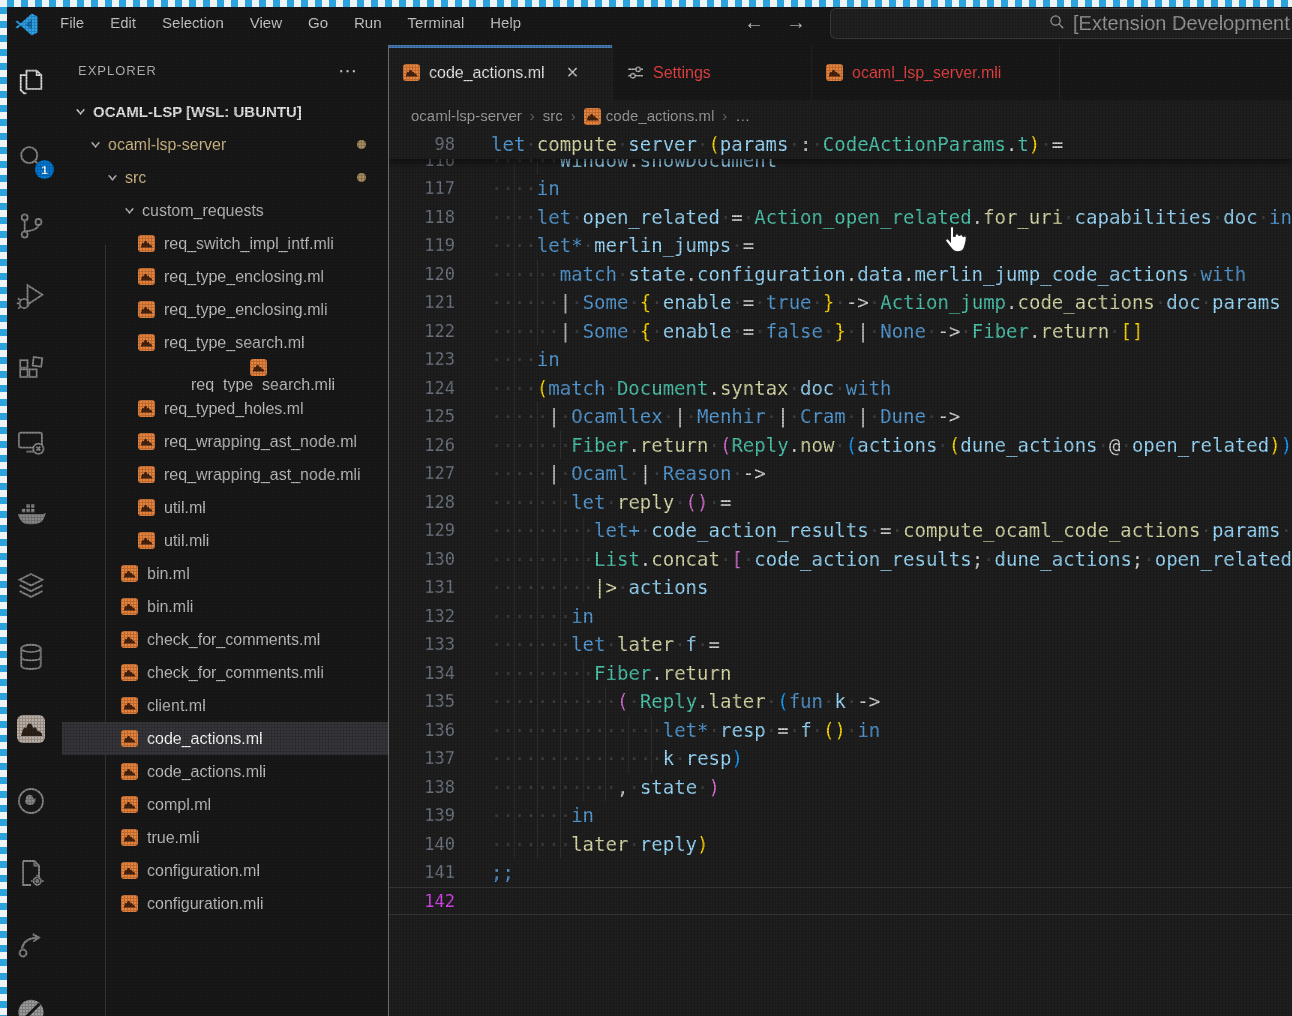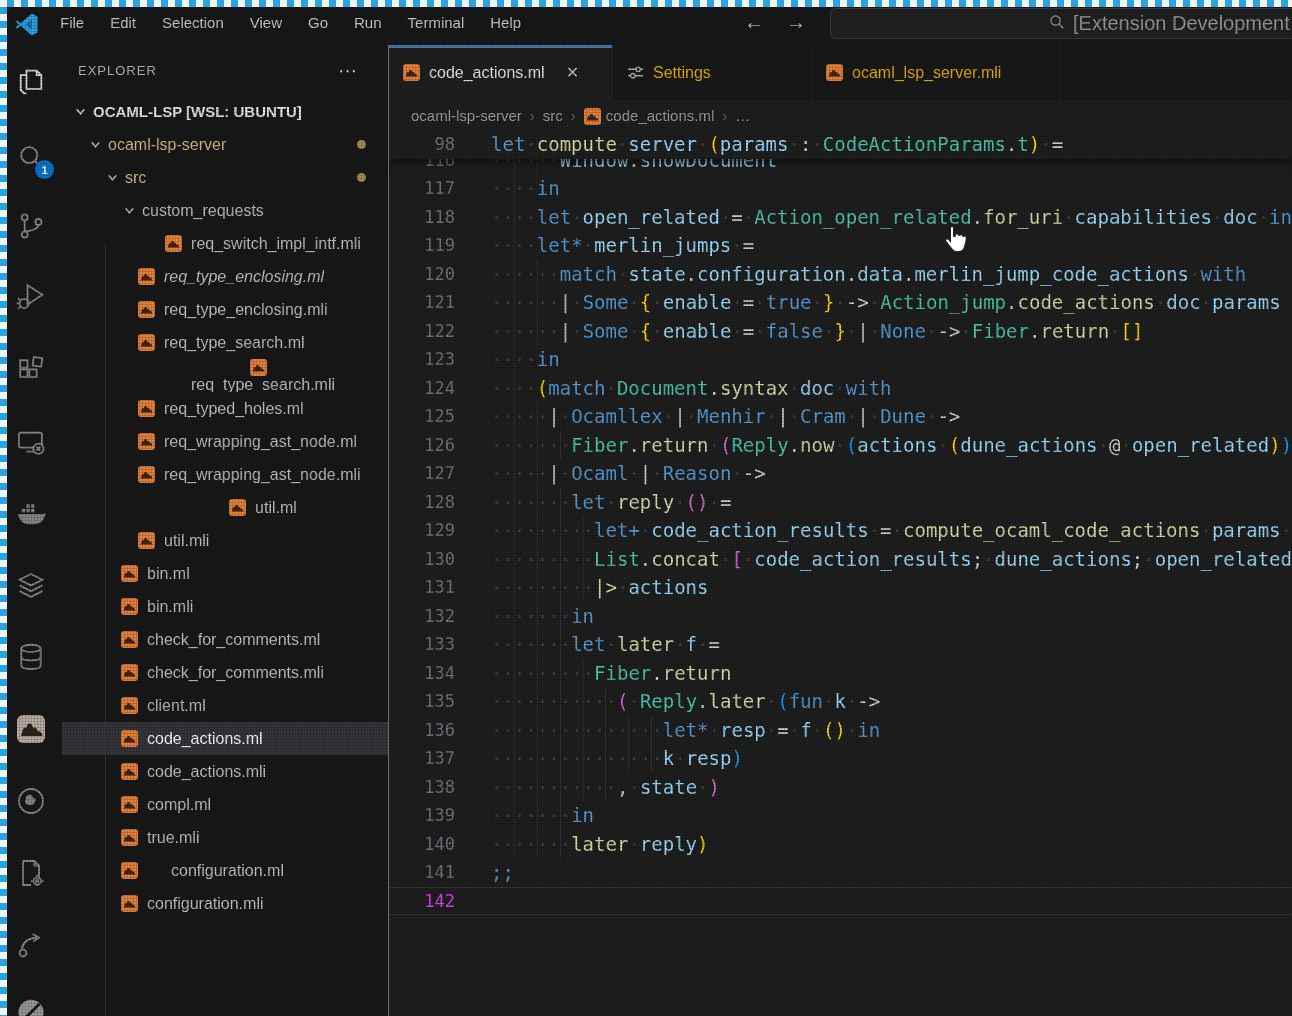--- a/index.html
+++ b/index.html
@@ -48,21 +48,21 @@
   .trow .lbl{overflow:hidden;text-overflow:ellipsis}
   .trow.mod .lbl{color:#d9c08c}
   .mdot{position:absolute;right:22px;top:12px;width:9px;height:9px;border-radius:50%;background:#a98e5f}
   #tree-guide{position:absolute;left:43px;top:150px;height:830px;width:1px;background:rgba(255,255,255,.13)}
 
   #sash{position:absolute;left:388px;top:45px;bottom:0;width:1px;background:#828282;z-index:6}
 
   
   #editor{position:absolute;left:389px;top:45px;right:0;bottom:0;background:#1f1f1f}
   #tabbar{height:55px;background:#181818;display:flex}
-  .tab{display:flex;align-items:center;padding:0 14px;gap:9px;font-size:16px;color:#eab308;
+  .tab{display:flex;align-items:center;padding:0 14px;gap:9px;font-size:16px;color:#ef4444;
     border-right:1px solid #242424;position:relative;box-sizing:border-box;flex:none}
   .tab.active{background:#1f1f1f;color:#eaeaea}
   .tab.active::before{content:"";position:absolute;left:0;top:0;right:0;height:3px;background:#477eb8}
   .tab .close{margin-left:12px;font-size:16px;color:#c2c2c2}
   #breadcrumb{height:30px;display:flex;align-items:center;padding-left:22px;font-size:15px;color:#9f9f9f;gap:8px}
   .bc-seg{display:flex;align-items:center;gap:7px}
   .bc-sep{color:#6d6d6d}
   .bc-ic{width:15px;height:15px;display:inline-block}
 
   
@@ -259,28 +259,28 @@
           <span class="mdot"></span>
         </div>
         <div class="trow" style="padding-left: 59px;">
           <span class="chev">
             <svg width="13" height="13" viewBox="0 0 12 12" fill="none" stroke="#b9b9b9" stroke-width="1.5">
               <path d="M2.5 4 L6 8 L9.5 4"></path>
             </svg>
           </span>
           <span class="lbl">custom_requests</span>
         </div>
-        <div class="trow" style="padding-left: 76px; justify-content: center;">
+        <div class="trow" style="padding-left: 76px;">
           <span class="ficon"><svg width="17" height="17" viewBox="0 0 16 16">
               <rect width="16" height="16" rx="3" fill="#e8833c"></rect>
               <path d="M2.6 11.7 L3.7 8.3 Q4.4 6.6 5.4 8 Q5.9 5.3 7.1 5.3 Q8.4 5.3 8.9 8 Q9.6 6.8 10.4 7.7 L11 9.2 Q12.5 9.2 13.2 10.5 L13.6 11.7 Z" fill="#49230e"></path>
             </svg></span>
           <span class="lbl">req_switch_impl_intf.mli</span>
         </div>
-        <div class="trow" style="padding-left: 76px; font-style: italic;">
+        <div class="trow" style="padding-left: 76px;">
           <span class="ficon"><svg width="17" height="17" viewBox="0 0 16 16">
               <rect width="16" height="16" rx="3" fill="#e8833c"></rect>
               <path d="M2.6 11.7 L3.7 8.3 Q4.4 6.6 5.4 8 Q5.9 5.3 7.1 5.3 Q8.4 5.3 8.9 8 Q9.6 6.8 10.4 7.7 L11 9.2 Q12.5 9.2 13.2 10.5 L13.6 11.7 Z" fill="#49230e"></path>
             </svg></span>
           <span class="lbl">req_type_enclosing.ml</span>
         </div>
         <div class="trow" style="padding-left: 76px;">
           <span class="ficon"><svg width="17" height="17" viewBox="0 0 16 16">
               <rect width="16" height="16" rx="3" fill="#e8833c"></rect>
               <path d="M2.6 11.7 L3.7 8.3 Q4.4 6.6 5.4 8 Q5.9 5.3 7.1 5.3 Q8.4 5.3 8.9 8 Q9.6 6.8 10.4 7.7 L11 9.2 Q12.5 9.2 13.2 10.5 L13.6 11.7 Z" fill="#49230e"></path>
@@ -315,21 +315,21 @@
             </svg></span>
           <span class="lbl">req_wrapping_ast_node.ml</span>
         </div>
         <div class="trow" style="padding-left: 76px;">
           <span class="ficon"><svg width="17" height="17" viewBox="0 0 16 16">
               <rect width="16" height="16" rx="3" fill="#e8833c"></rect>
               <path d="M2.6 11.7 L3.7 8.3 Q4.4 6.6 5.4 8 Q5.9 5.3 7.1 5.3 Q8.4 5.3 8.9 8 Q9.6 6.8 10.4 7.7 L11 9.2 Q12.5 9.2 13.2 10.5 L13.6 11.7 Z" fill="#49230e"></path>
             </svg></span>
           <span class="lbl">req_wrapping_ast_node.mli</span>
         </div>
-        <div class="trow" style="padding-left: 76px; justify-content: center;">
+        <div class="trow" style="padding-left: 76px;">
           <span class="ficon"><svg width="17" height="17" viewBox="0 0 16 16">
               <rect width="16" height="16" rx="3" fill="#e8833c"></rect>
               <path d="M2.6 11.7 L3.7 8.3 Q4.4 6.6 5.4 8 Q5.9 5.3 7.1 5.3 Q8.4 5.3 8.9 8 Q9.6 6.8 10.4 7.7 L11 9.2 Q12.5 9.2 13.2 10.5 L13.6 11.7 Z" fill="#49230e"></path>
             </svg></span>
           <span class="lbl">util.ml</span>
         </div>
         <div class="trow" style="padding-left: 76px;">
           <span class="ficon"><svg width="17" height="17" viewBox="0 0 16 16">
               <rect width="16" height="16" rx="3" fill="#e8833c"></rect>
               <path d="M2.6 11.7 L3.7 8.3 Q4.4 6.6 5.4 8 Q5.9 5.3 7.1 5.3 Q8.4 5.3 8.9 8 Q9.6 6.8 10.4 7.7 L11 9.2 Q12.5 9.2 13.2 10.5 L13.6 11.7 Z" fill="#49230e"></path>
@@ -392,21 +392,21 @@
             </svg></span>
           <span class="lbl">compl.ml</span>
         </div>
         <div class="trow" style="padding-left: 59px;">
           <span class="ficon"><svg width="17" height="17" viewBox="0 0 16 16">
               <rect width="16" height="16" rx="3" fill="#e8833c"></rect>
               <path d="M2.6 11.7 L3.7 8.3 Q4.4 6.6 5.4 8 Q5.9 5.3 7.1 5.3 Q8.4 5.3 8.9 8 Q9.6 6.8 10.4 7.7 L11 9.2 Q12.5 9.2 13.2 10.5 L13.6 11.7 Z" fill="#49230e"></path>
             </svg></span>
           <span class="lbl">true.mli</span>
         </div>
-        <div class="trow" style="padding-left: 59px; gap: 24px;">
+        <div class="trow" style="padding-left: 59px;">
           <span class="ficon"><svg width="17" height="17" viewBox="0 0 16 16">
               <rect width="16" height="16" rx="3" fill="#e8833c"></rect>
               <path d="M2.6 11.7 L3.7 8.3 Q4.4 6.6 5.4 8 Q5.9 5.3 7.1 5.3 Q8.4 5.3 8.9 8 Q9.6 6.8 10.4 7.7 L11 9.2 Q12.5 9.2 13.2 10.5 L13.6 11.7 Z" fill="#49230e"></path>
             </svg></span>
           <span class="lbl">configuration.ml</span>
         </div>
         <div class="trow" style="padding-left: 59px;">
           <span class="ficon"><svg width="17" height="17" viewBox="0 0 16 16">
               <rect width="16" height="16" rx="3" fill="#e8833c"></rect>
               <path d="M2.6 11.7 L3.7 8.3 Q4.4 6.6 5.4 8 Q5.9 5.3 7.1 5.3 Q8.4 5.3 8.9 8 Q9.6 6.8 10.4 7.7 L11 9.2 Q12.5 9.2 13.2 10.5 L13.6 11.7 Z" fill="#49230e"></path>

